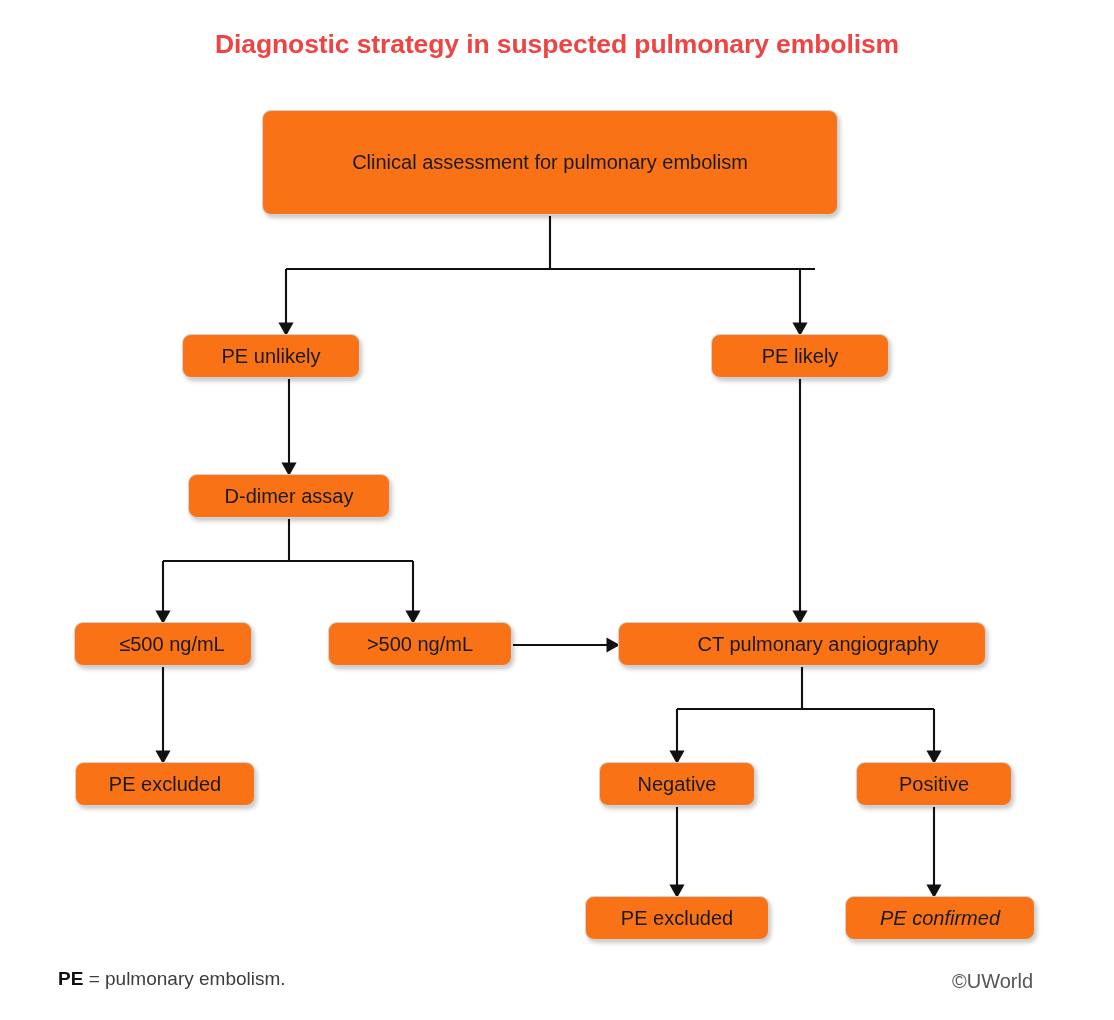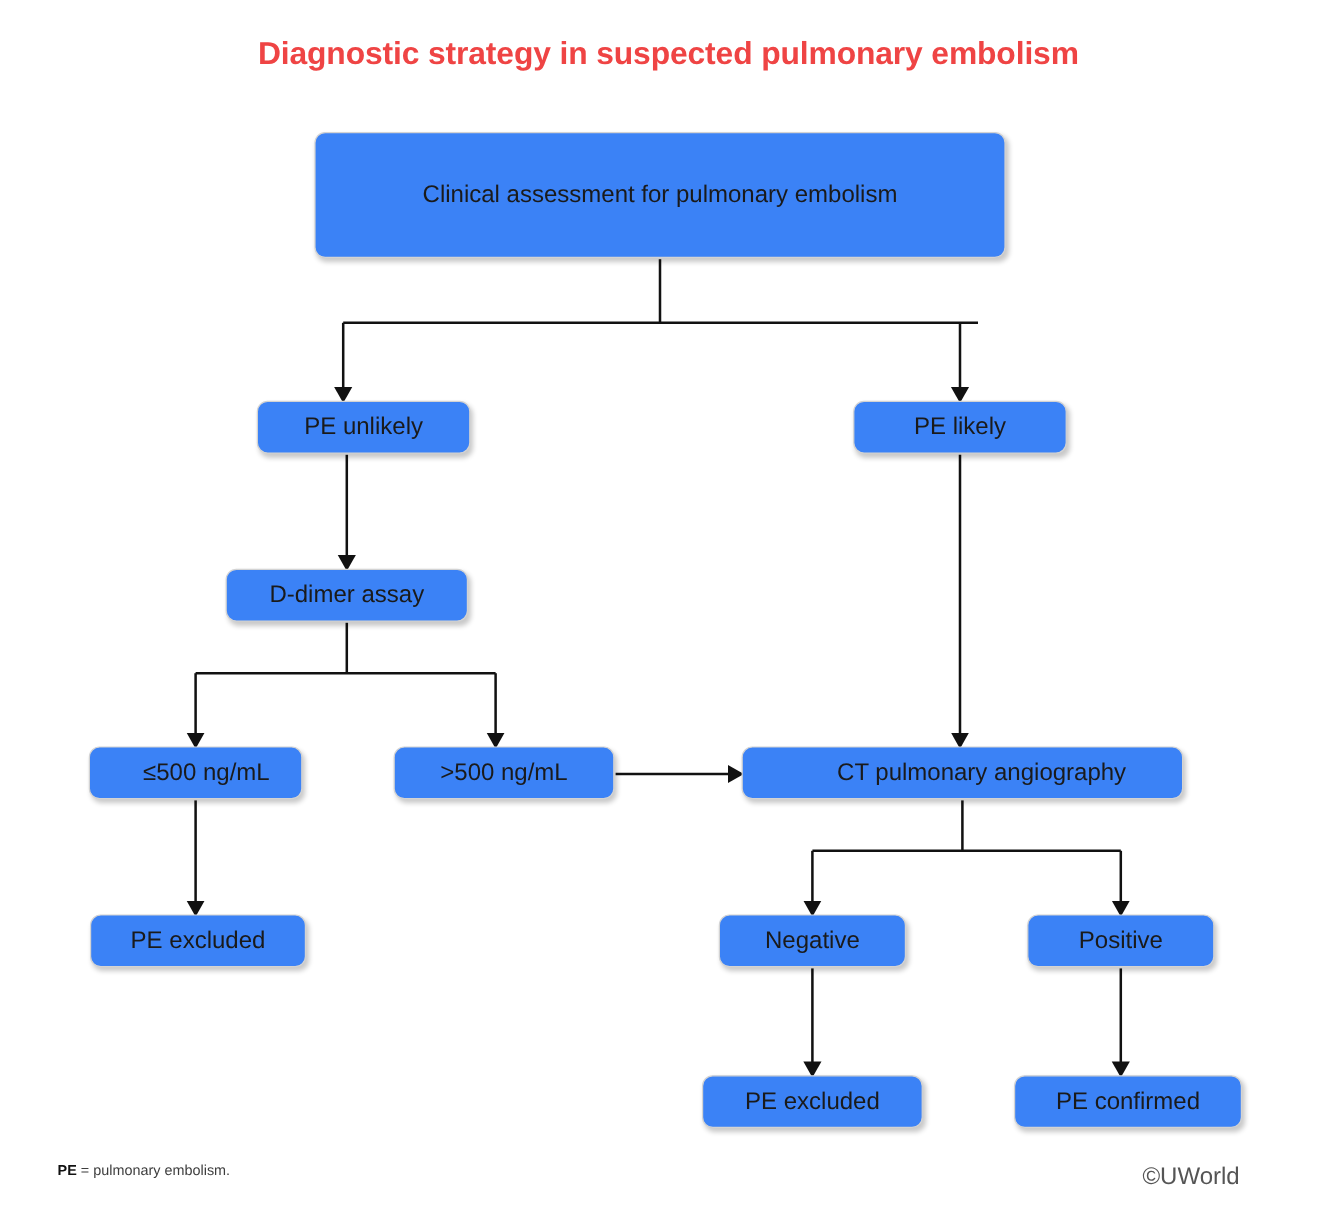--- a/index.html
+++ b/index.html
@@ -25,21 +25,21 @@
     width: 1114px;
     text-align: center;
     font-size: 26.5px;
     font-weight: bold;
     color: #ef4444;
     letter-spacing: -0.1px;
   }
   .node {
     position: absolute;
     box-sizing: border-box;
-    background: #3b82f6;
+    background: #f97316;
     border: 1px solid #d3d3d3;
     border-radius: 9px;
     box-shadow: 2px 3px 4px rgba(0,0,0,0.22);
     display: flex;
     flex-direction: column;
     align-items: center;
     justify-content: center;
     color: #1a1a1a;
     font-size: 20px;
     line-height: 1.45;
@@ -52,23 +52,23 @@
   #edges {
     position: absolute;
     left: 0;
     top: 0;
     width: 1114px;
     height: 1020px;
     pointer-events: none;
   }
   #footnote {
     position: absolute;
-    left: 48px;
+    left: 58px;
     top: 968px;
-    font-size: 12px;
+    font-size: 19px;
     color: #3d3d3d;
   }
   #footnote b {
     color: #111;
   }
   #copyright {
     position: absolute;
     left: 952px;
     top: 970px;
     font-size: 20px;
@@ -115,21 +115,21 @@
 
       <path d="M677,807 L677,887" marker-end="url(#ah)"></path>
       <path d="M934,807 L934,887" marker-end="url(#ah)"></path>
     </g>
   </svg>
 
   <div class="node" style="left:262px;top:110px;width:576px;height:105px;">
     <span class="l1">Clinical assessment for pulmonary embolism</span>
   </div>
 
-  <div class="node" style="left:214px;top:334px;width:178px;height:44px;">
+  <div class="node" style="left:182px;top:334px;width:178px;height:44px;">
     <span class="l1">PE unlikely</span>
   </div>
 
   <div class="node" style="left:711px;top:334px;width:178px;height:44px;">
     <span class="l1">PE likely</span>
   </div>
 
   <div class="node" style="left:188px;top:474px;width:202px;height:44px;">
     <span class="l1">D-dimer assay</span>
   </div>
@@ -155,21 +155,21 @@
   </div>
 
   <div class="node" style="left:856px;top:762px;width:156px;height:44px;">
     <span class="l1">Positive</span>
   </div>
 
   <div class="node" style="left:585px;top:896px;width:184px;height:44px;">
     <span class="l1">PE excluded</span>
   </div>
 
-  <div class="node" style="left:845px;top:896px;width:190px;height:44px;">
+  <div class="node" style="left:845px;top:896px;width:190px;height:44px;font-style:italic;">
     <span class="l1">PE confirmed</span>
   </div>
 
   <div id="footnote">
     <b>PE</b><span> = pulmonary embolism.</span>
   </div>
 
   <div id="copyright">©UWorld</div>
 
 </div>

